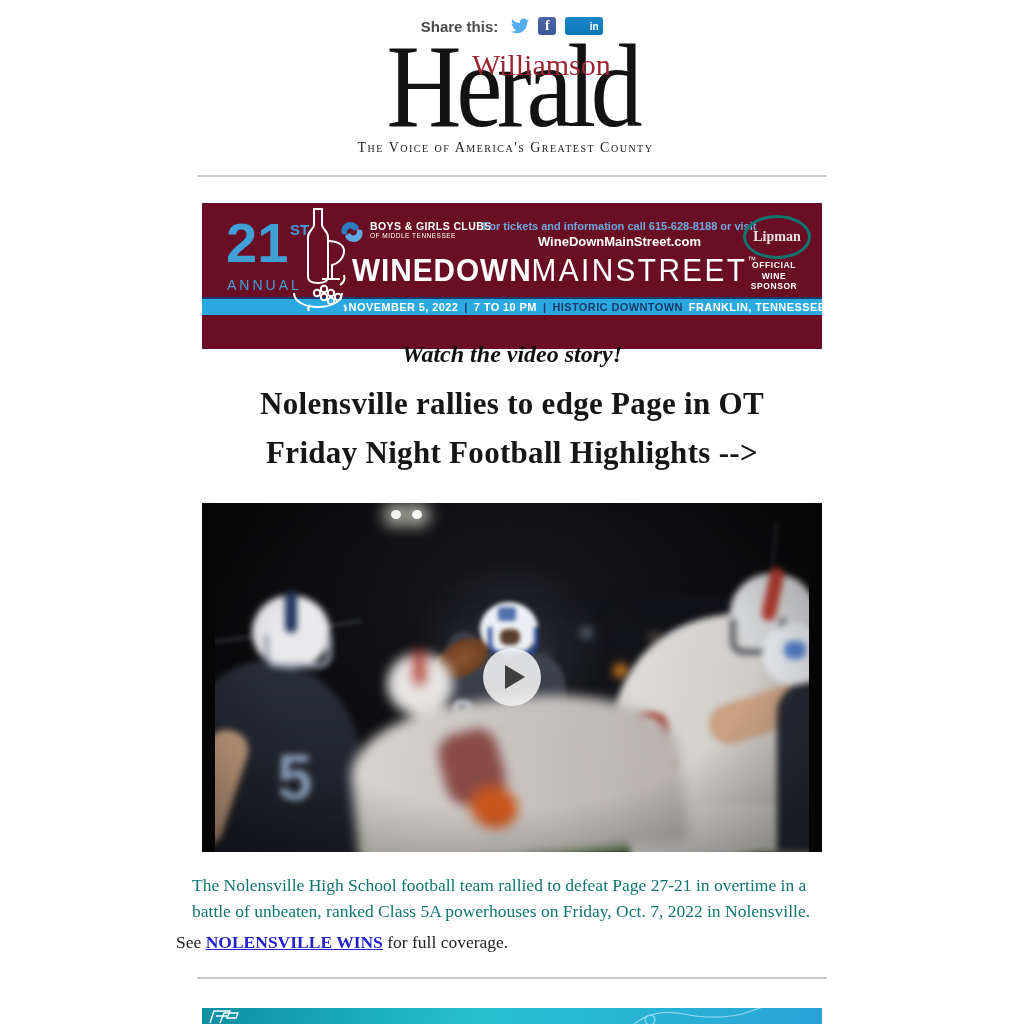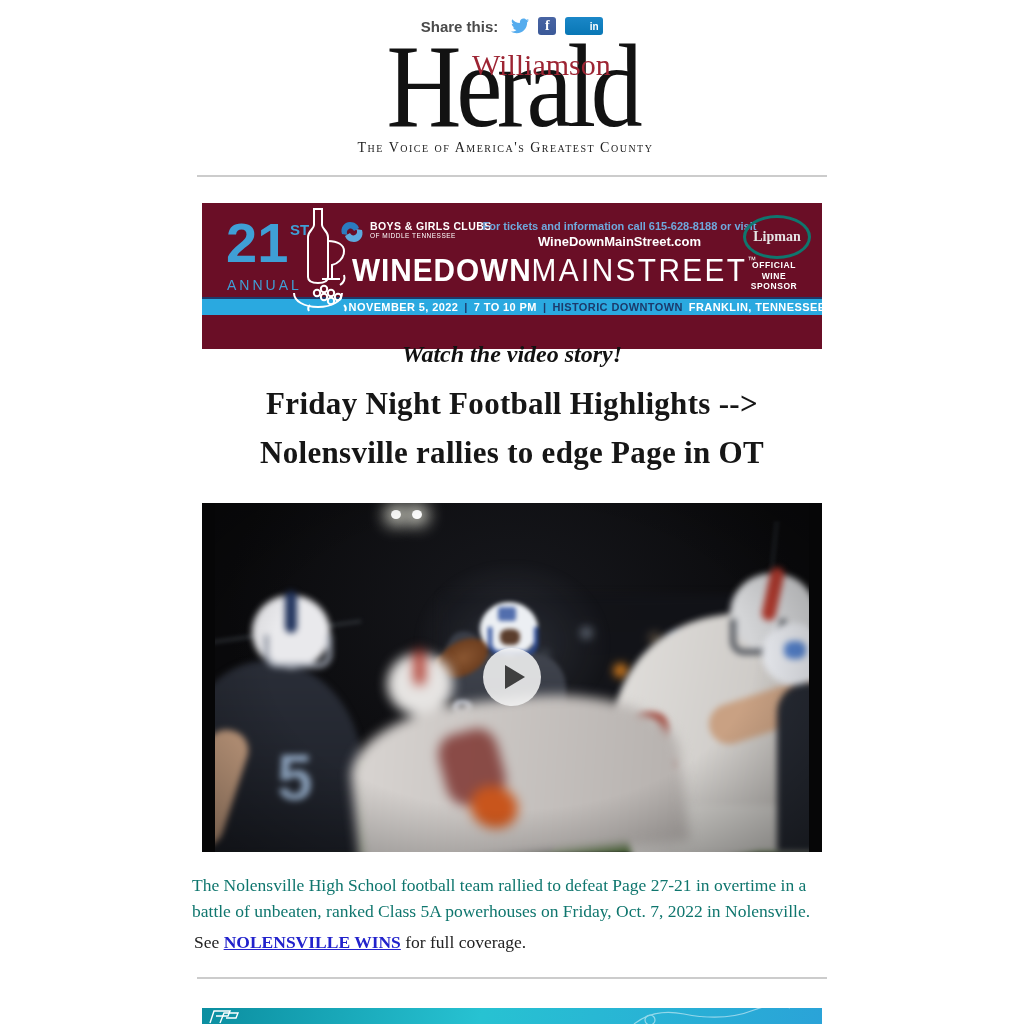--- a/index.html
+++ b/index.html
@@ -152,21 +152,21 @@
   .ph-vignette{left:0;top:0;width:100%;height:100%;z-index:15;
                background:radial-gradient(ellipse at 50% 45%,transparent 55%,rgba(0,0,0,.45) 100%);}
   .ph-edge{top:0;width:13px;height:100%;background:#060607;z-index:16;}
   .play-btn{left:281px;top:145px;width:58px;height:58px;border-radius:50%;z-index:20;
             background:rgba(242,242,242,.88);display:flex;align-items:center;justify-content:center;}
   .play-tri{position:static;width:0;height:0;border-left:20px solid #3f3f3f;
             border-top:12px solid transparent;border-bottom:12px solid transparent;margin-left:6px;}
 
   
   .article{position:absolute;left:192px;top:873px;width:640px;font-size:17.5px;line-height:25.5px;color:#0f766e;}
-  .see-line{position:absolute;left:194px;top:932px;width:640px;font-size:17.5px;color:#222;}
+  .see-line{position:absolute;left:176px;top:932px;width:640px;font-size:17.5px;color:#222;}
   .see-line a{color:#2222cc;font-weight:bold;text-decoration:underline;cursor:pointer;}
 
   
   .bottom-ad{position:absolute;left:202px;top:1008px;width:620px;height:16px;cursor:pointer;
              background:linear-gradient(100deg,#0b8ea0 0%,#27c2d2 45%,#2aa3d8 100%);overflow:hidden;}
   .ba-flag{position:absolute;left:6px;top:2px;}
   .ba-squiggle{position:absolute;left:430px;top:-4px;opacity:.5;}
 </style>
 </head>
 <body>
@@ -253,22 +253,22 @@
       <span class="w">7 TO 10 PM</span>
       <span class="n">|</span>
       <span class="n">HISTORIC DOWNTOWN</span>
       <span class="w">FRANKLIN, TENNESSEE</span>
     </div>
     <div class="wn-bottom"></div>
   </div>
 
   <div class="teaser">Watch the video story!</div>
   <div class="headline">
+    <div>Nolensville rallies to edge Page in OT</div>
     <div>Friday Night Football Highlights --&gt;</div>
-    <div>Nolensville rallies to edge Page in OT</div>
   </div>
 
   <div class="photo">
     <div class="ph-bg"></div>
     <div class="ph-light" style="left:189px;top:7px;"></div>
     <div class="ph-light" style="left:210px;top:7px;"></div>
     <div class="ph-crowd"></div>
     <div class="ph-upright"></div>
     <div class="ph-fence"></div>
     <div class="ph-track"></div>

